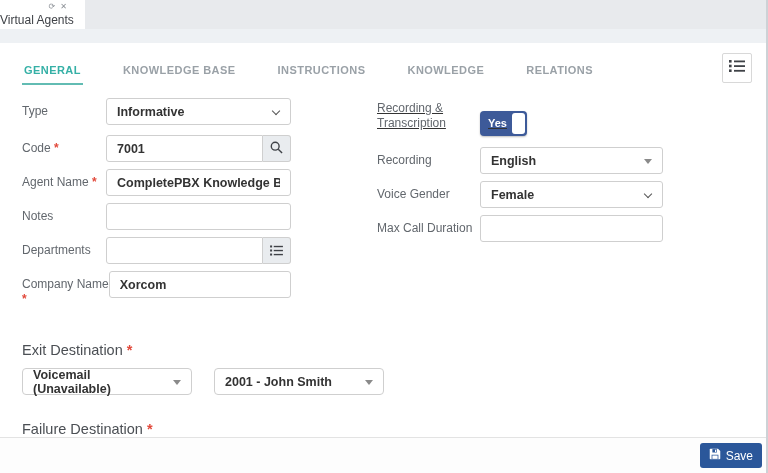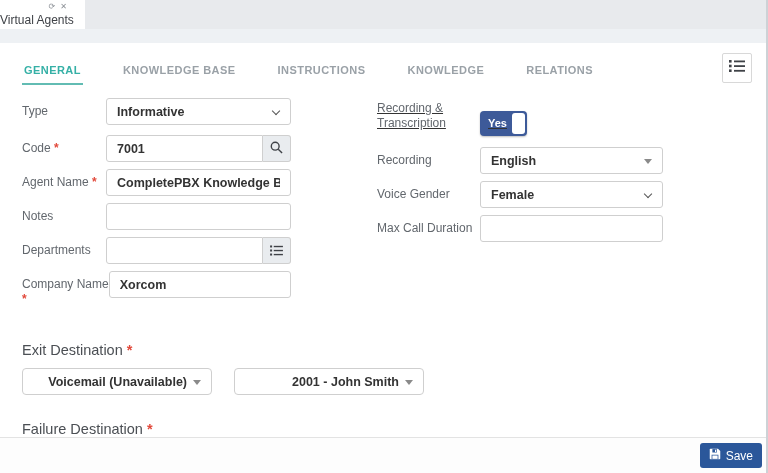--- a/index.html
+++ b/index.html
@@ -67,22 +67,22 @@
     position:relative; cursor:pointer; box-shadow:0 1px 2px rgba(0,0,0,.25); }
   .toggle-text { color:#fff; font-size:11px; font-weight:700; line-height:25px; padding-left:8px; }
   .knob { position:absolute; right:2px; top:2px; width:13px; height:21px; background:#fff;
     border-radius:3px; }
 
   
   .sect-head { margin-left:22px; font-size:14.5px; color:#4b4f54; }
   .sect-exit { margin-top:28px; }
   .sect-fail { margin-top:26px; }
   .dest-row { display:flex; gap:22px; margin:10px 0 0 22px; }
-  .dest-sel { position:relative; width:190px; height:27px; border:1px solid #cfcfcf;
-    border-radius:4px; background:#fff;justify-content:flex-end; }
+  .dest-sel { position:relative; width:170px; height:27px; border:1px solid #cfcfcf;
+    border-radius:4px; background:#fff; }
 
   
   .footer { position:absolute; left:0; right:0; bottom:0; height:36px; background:#fdfdfd;
     border-top:1px solid #e3e3e3; display:flex; align-items:center; justify-content:flex-end;
     padding-right:6px; }
   .save-btn { background:#2b579a; border:none; color:#fff; height:25px; padding:0 9px;
     border-radius:3px; font-family:"Liberation Sans", sans-serif; font-size:12px;
     display:flex; align-items:center; gap:5px; cursor:pointer; }
 
   .right-edge { position:absolute; top:0; right:0; bottom:0; width:2px; background:#cdd2d6; }

